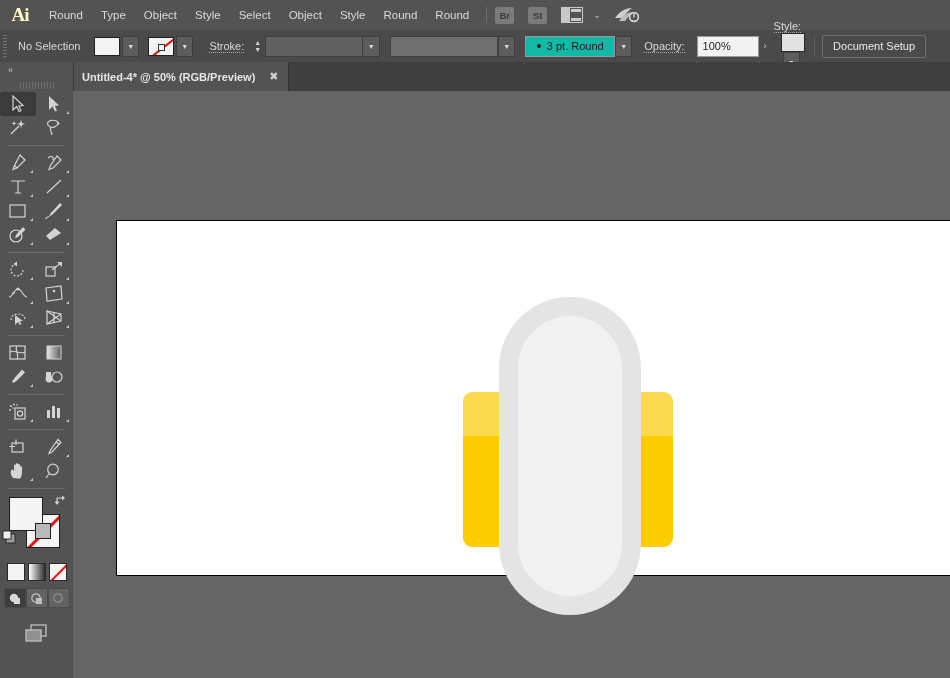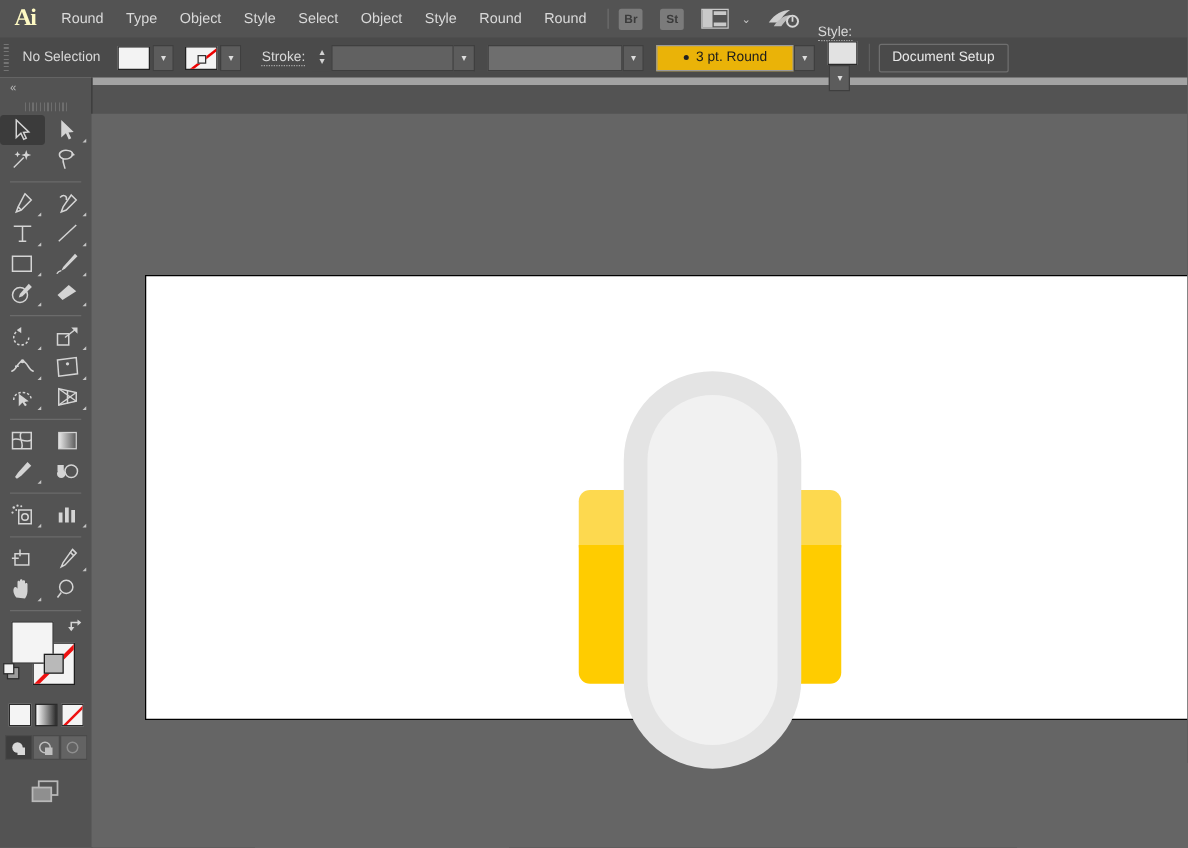--- a/index.html
+++ b/index.html
@@ -42,21 +42,21 @@
   .swatch-none:before{content:"";position:absolute;left:9px;top:6px;width:7px;height:7px;border:1px solid #333;background:#f3f3f3;z-index:2;box-sizing:border-box;}
   .dd{width:17px;height:21px;background:#5c5c5c;border:1px solid #3f3f3f;box-sizing:border-box;
     display:flex;align-items:center;justify-content:center;font-size:8px;color:#ddd;margin-left:2px;}
   .stepper{width:15px;height:21px;background:#4a4a4a;display:flex;flex-direction:column;align-items:center;justify-content:center;
     color:#d2d2d2;font-size:7px;line-height:7px;}
   .field-dark{height:21px;background:#616161;border:1px solid #3f3f3f;box-sizing:border-box;display:flex;align-items:center;
     padding:0 5px;color:#e8e8e8;font-size:11px;}
   .field-light{height:21px;background:#f2f2f2;border:1px solid #9a9a9a;box-sizing:border-box;display:flex;align-items:center;
     padding:0 5px;color:#1c1c1c;font-size:11px;}
   .profile-bar{width:108px;height:21px;background:#6e6e6e;border:1px solid #3f3f3f;box-sizing:border-box;}
-  .brushbox{width:110px;height:21px;background:#eab308;border:1px solid #9a9a9a;box-sizing:border-box;
+  .brushbox{width:90px;height:21px;background:#14b8a6;border:1px solid #9a9a9a;box-sizing:border-box;
     display:flex;align-items:center;justify-content:center;gap:6px;color:#1c1c1c;font-size:11px;}
   .dotmark{width:4px;height:4px;border-radius:50%;background:#222;}
   .opac-arrow{font-size:9px;color:#d8d8d8;padding:0 5px;}
   .cb-sep{width:1px;height:22px;background:#5e5e5e;margin:0 7px;}
   .btn{height:21px;border:1px solid #6f6f6f;border-radius:2px;background:#4a4a4a;color:#e9e9e9;
     display:flex;align-items:center;padding:0 10px;font-size:11px;white-space:nowrap;}
   .style-sw{width:24px;height:19px;background:#e2e2e2;border:1px solid #2a2a2a;box-sizing:border-box;}
 
   
   .tabbar{position:absolute;left:0;top:62px;width:950px;height:29px;background:#3f3f3f;}
@@ -178,30 +178,41 @@
       <div class="profile-bar"></div>
       <div class="dd" style="margin-left:0;">▾</div>
     </div>
     <div style="display:flex;align-items:center;margin-left:10px;">
       <div class="brushbox">
         <span class="dotmark"></span>
         <span>3 pt. Round</span>
       </div>
       <div class="dd" style="margin-left:0;">▾</div>
     </div>
+    <div style="display:flex;align-items:center;margin-left:12px;">
+      <span class="cb-label dotted">Opacity:</span>
+      <div class="field-light" style="width:62px;margin-left:6px;">100%</div>
+      <div class="opac-arrow">›</div>
+    </div>
     <div style="display:flex;align-items:center;margin-left:2px;flex-direction:column;">
       <span class="cb-label dotted">Style:</span>
       <div class="style-sw" style="margin-left:6px;"></div>
       <div class="dd">▾</div>
     </div>
     <div class="cb-sep"></div>
     <div class="btn">Document Setup</div>
 
   </div>
 
+  <div class="tabbar">
+    <div class="doctab">
+      <span class="t">Untitled-4* @ 50% (RGB/Preview)</span>
+      <span class="x">✖</span>
+    </div>
+  </div>
 
   <div class="toolbar">
     <div class="tb-head">«</div>
     <div class="tb-grip">
         <i></i>
       </div>
 
     <div class="tgrid">
 
       <div class="tcell sel">

